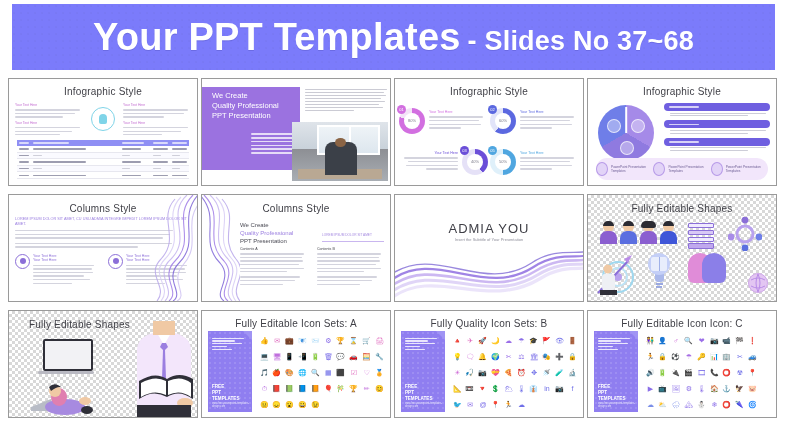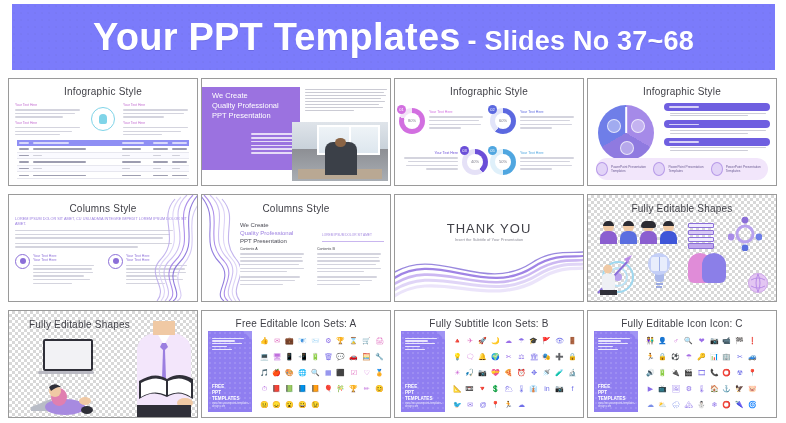--- a/index.html
+++ b/index.html
@@ -557,21 +557,21 @@
             <div class="ln s" style="width:90%;margin-top:4px"></div>
               <div class="ln s" style="width:82%"></div>
             <div class="ln s" style="width:64%"></div>
           </div>
         </div>
       </div>
     </div>
 
     <div class="thumb">
       <div class="slide">
-        <div class="s7-ty">THANK YOU</div>
+        <div class="s7-ty">ADMIA YOU</div>
         <div class="s7-sub">Insert the Subtitle of Your Presentation</div>
         <svg class="wave" style="left:0;bottom:-2px;width:100%;height:62px" viewBox="0 0 190 62" preserveAspectRatio="none">
           <g fill="none">
             <path d="M-5,40 C40,6 90,58 140,26 C165,10 185,18 195,14" stroke="#8f6fe0" stroke-width="2.2" opacity=".85"></path>
             <path d="M-5,46 C40,12 90,62 142,30 C168,14 186,22 195,18" stroke="#b79aec" stroke-width="2.6" opacity=".7"></path>
             <path d="M-5,52 C40,18 92,66 144,34 C170,18 188,26 195,22" stroke="#d3c3f4" stroke-width="3" opacity=".7"></path>
             <path d="M-5,34 C42,2 88,54 138,22 C162,6 184,14 195,10" stroke="#6f57d0" stroke-width="1.4" opacity=".7"></path>
             <path d="M-5,58 C40,24 92,70 146,38 C172,22 190,30 195,26" stroke="#e3d8f8" stroke-width="3.2" opacity=".7"></path>
           </g>
         </svg>
@@ -692,21 +692,21 @@
             <path d="M35,60 Q48,54 58,62 L58,76 Q47,68 35,74 Z" fill="#ffffff"></path>
             <ellipse cx="52" cy="82" rx="8" ry="5" fill="#f0c9a4"></ellipse>
             <rect x="4" y="84" width="54" height="12" fill="#2f2f38"></rect>
           </svg>
         </div>
       </div>
     </div>
 
     <div class="thumb">
       <div class="slide">
-        <div class="ttl big" style="margin-top:7px">Free Editable Icon Sets: A</div>
+        <div class="ttl big" style="margin-top:7px">Fully Editable Icon Sets: A</div>
         <div class="ic-side">
           <div class="corner"></div>
           <div class="ic-top">
             <div class="ln" style="width:90%"></div>
               <div class="ln" style="width:66%"></div>
             <div class="ln" style="width:86%"></div>
               <div class="ln" style="width:44%"></div>
             <div class="ln" style="width:58%"></div>
           </div>
           <div class="ic-free">
@@ -766,21 +766,21 @@
           <span class="ic" style="color:#6f6fe8"></span>
             <span class="ic" style="color:#6f6fe8"></span>
           <span class="ic" style="color:#6f6fe8"></span>
             <span class="ic" style="color:#6f6fe8"></span>
         </div>
       </div>
     </div>
 
     <div class="thumb">
       <div class="slide">
-        <div class="ttl big" style="margin-top:7px">Fully Subtitle Icon Sets: B</div>
+        <div class="ttl big" style="margin-top:7px">Fully Quality Icon Sets: B</div>
         <div class="ic-side">
           <div class="corner"></div>
           <div class="ic-top">
             <div class="ln" style="width:90%"></div>
               <div class="ln" style="width:66%"></div>
             <div class="ln" style="width:86%"></div>
               <div class="ln" style="width:44%"></div>
             <div class="ln" style="width:58%"></div>
           </div>
           <div class="ic-free">

